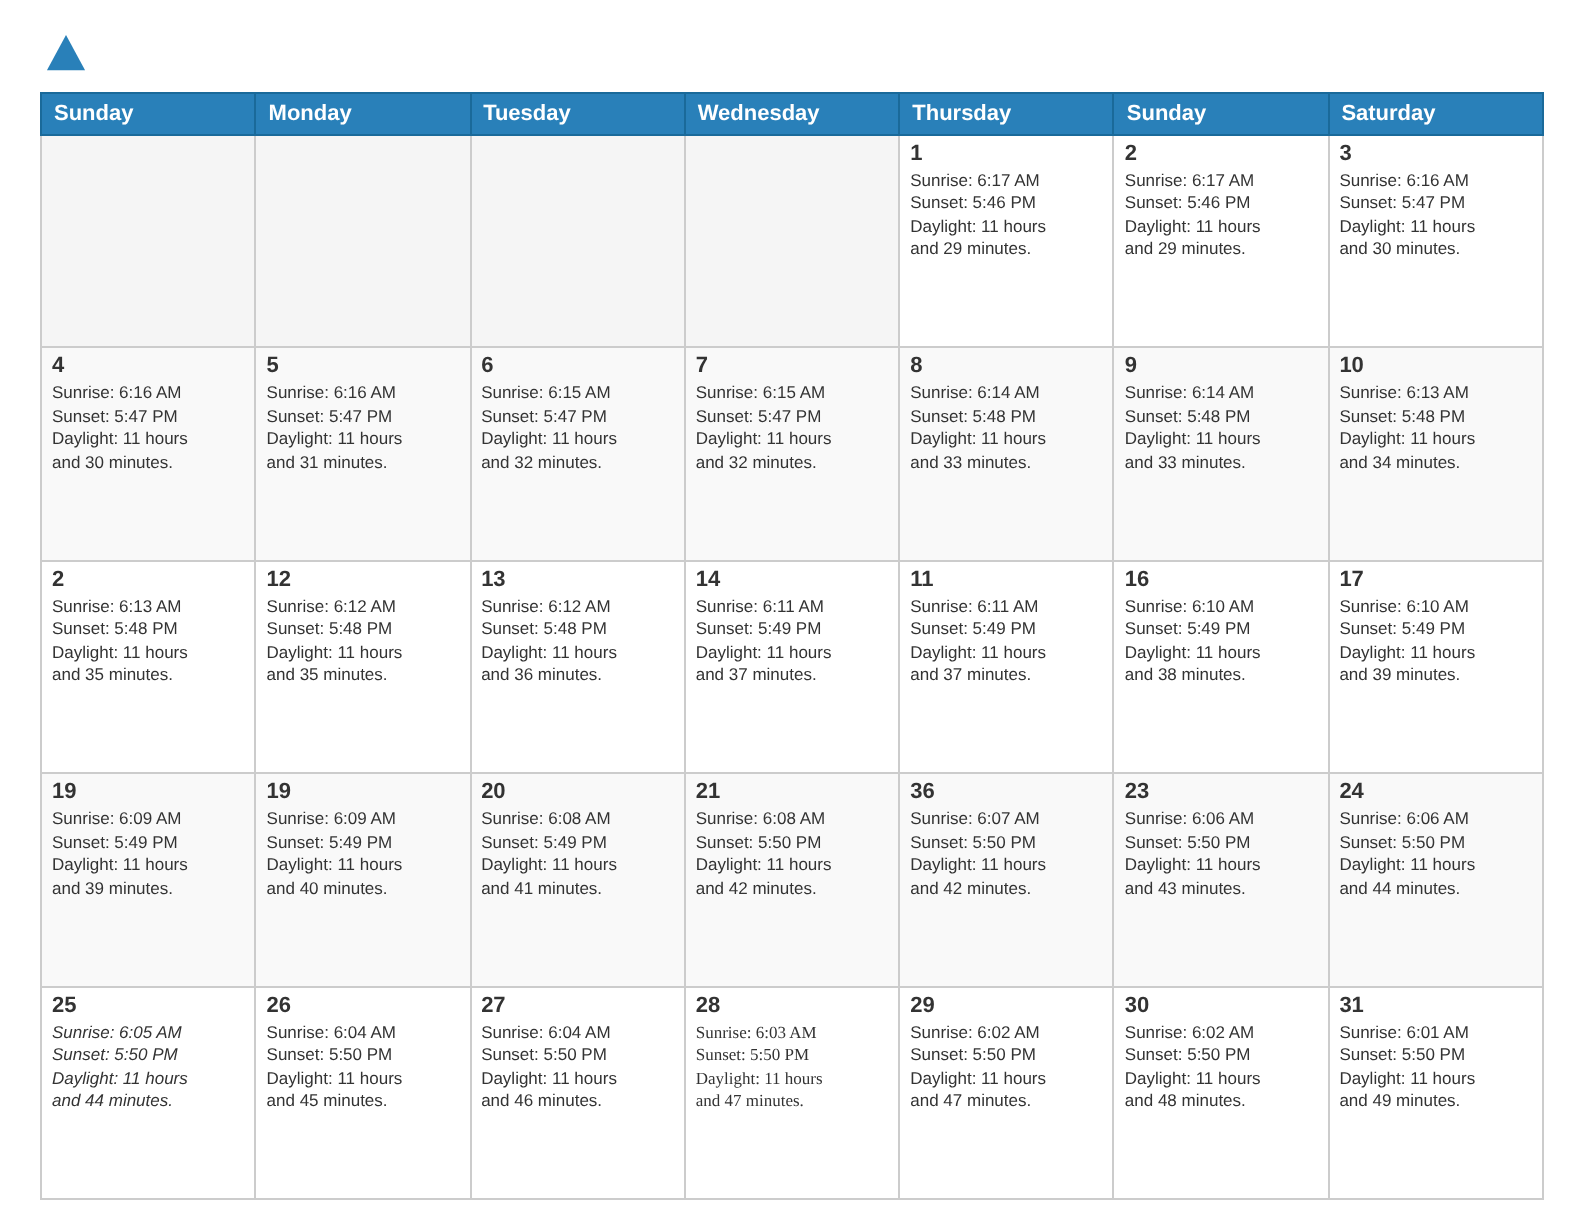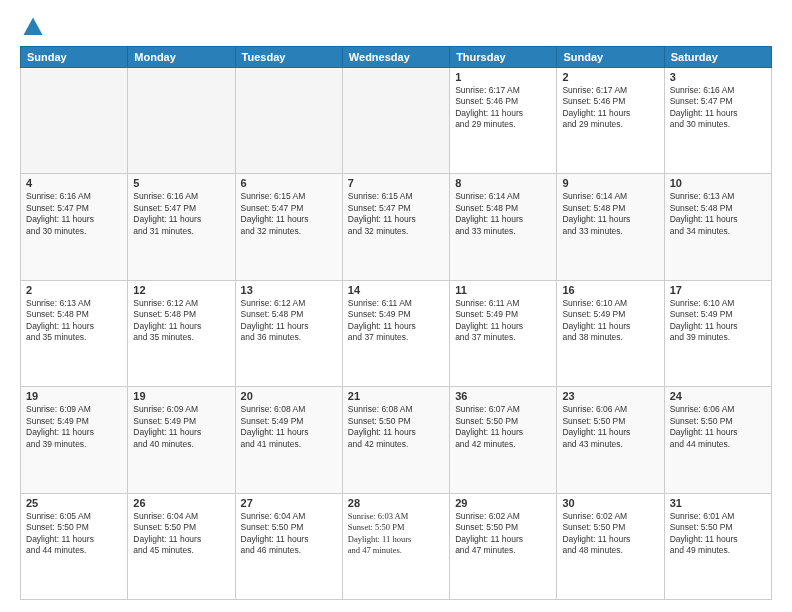--- a/index.html
+++ b/index.html
@@ -312,21 +312,21 @@
             <span class="day-num">24</span>
             <div class="cell-info" style="white-space: pre-line;">Sunrise: 6:06 AM
 Sunset: 5:50 PM
 Daylight: 11 hours
 and 44 minutes.</div>
           </td>
         </tr>
         <tr>
           <td>
             <span class="day-num">25</span>
-            <div class="cell-info" style="white-space: pre-line;">Sunrise: 6:05 AM
+            <div class="cell-info" style="white-space: pre-line; font-style: italic;">Sunrise: 6:05 AM
 Sunset: 5:50 PM
 Daylight: 11 hours
 and 44 minutes.</div>
           </td>
           <td>
             <span class="day-num">26</span>
             <div class="cell-info" style="white-space: pre-line;">Sunrise: 6:04 AM
 Sunset: 5:50 PM
 Daylight: 11 hours
 and 45 minutes.</div>

